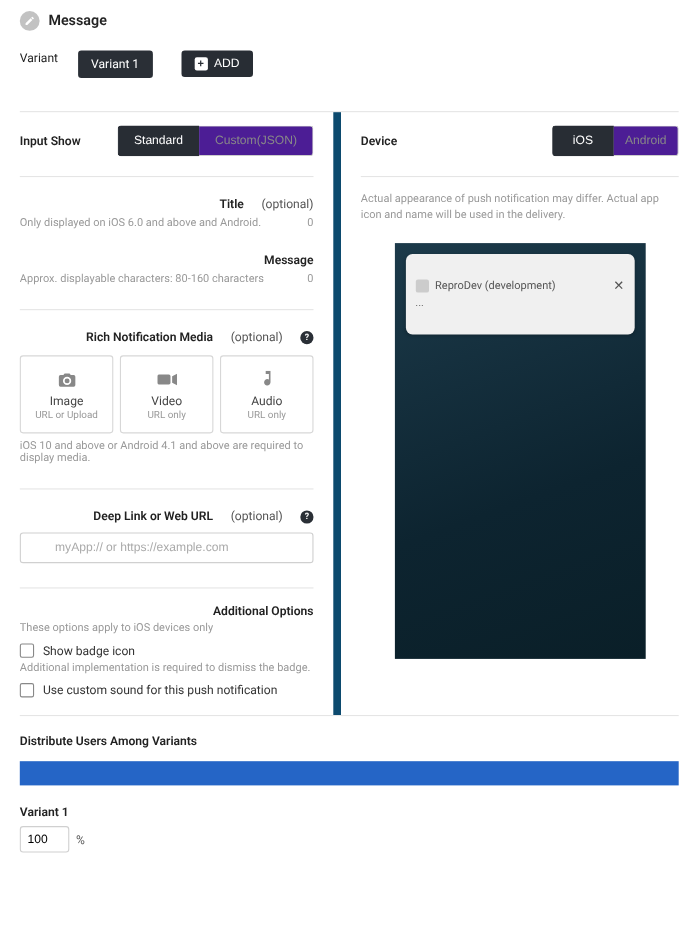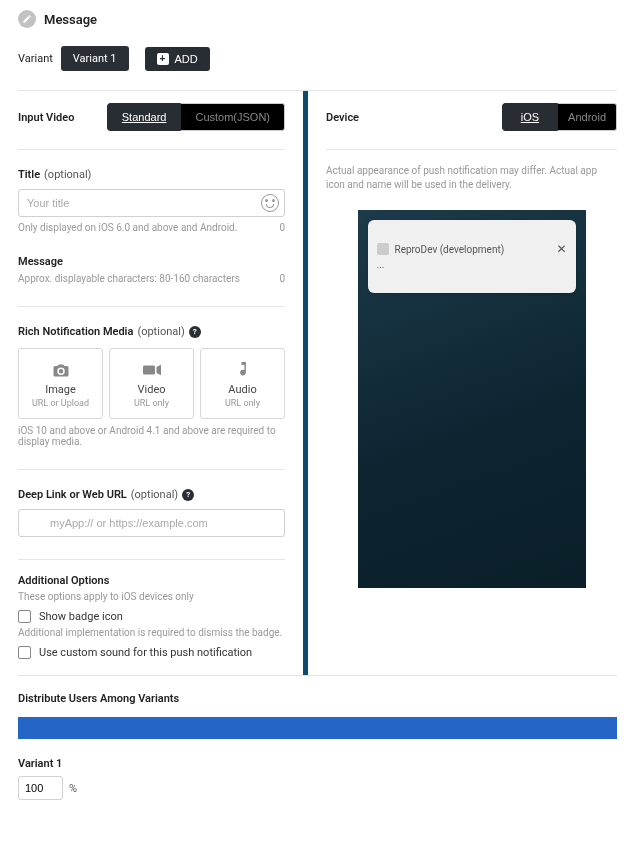--- a/index.html
+++ b/index.html
@@ -3,44 +3,44 @@
   <meta charset="utf-8">
   <style>
     * { box-sizing: border-box; margin: 0; padding: 0; }
     body { font-family: -apple-system, BlinkMacSystemFont, "Segoe UI", Roboto, sans-serif; font-size: 12px; color: #333; background: #fff; width: 635px; padding: 10px 18px 20px 18px; }
     
     .header-row { display: flex; align-items: center; gap: 8px; margin-bottom: 18px; }
     .pencil-circle { width: 18px; height: 18px; border-radius: 50%; background: #c2c2c2; display: flex; align-items: center; justify-content: center; }
     .pencil-circle svg { width: 10px; height: 10px; fill: #fff; }
     .header-title { font-size: 13px; font-weight: 600; color: #222; }
     
-    .variant-row { display: flex; align-items: center; gap: 8px; margin-bottom: 19px; }
+    .variant-row { display: flex; align-items: flex-start; gap: 18px; margin-bottom: 30px; }
     .variant-label { font-size: 11px; color: #222; }
     .variant-chip { background: #2a2f36; color: #fff; padding: 6px 12px; font-size: 11px; border-radius: 3px; }
     .add-btn { background: #282d34; color: #fff; border: none; padding: 6px 12px; font-size: 11px; border-radius: 3px; display: flex; align-items: center; gap: 6px; cursor: pointer; margin-left: 8px; }
     .plus-icon { width: 12px; height: 12px; background: #fff; color: #282d34; display: flex; align-items: center; justify-content: center; font-weight: bold; border-radius: 2px; font-size: 10px; }
     
     .hr { border: none; border-top: 1px solid #e5e5e5; margin: 0; }
     
     .two-col { display: flex; }
     .left-col { flex: 0 0 285px; padding-right: 18px; padding-top: 12px; padding-bottom: 16px; }
-    .right-col { flex: 1; border-left: 5px solid #0c4a6e; padding-left: 18px; padding-top: 12px; padding-bottom: 16px; }
+    .right-col { flex: 1; border-left: 7px solid #0c4a6e; padding-left: 18px; padding-top: 12px; padding-bottom: 16px; }
     
     .row-between { display: flex; justify-content: space-between; align-items: center; margin-bottom: 18px; }
     .section-label { font-size: 11px; font-weight: 600; color: #222; }
     
     .toggle-group { display: flex; border-radius: 3px; overflow: hidden; }
-    .toggle-btn { border: 1px solid #ccc; background: #000000; color: #888; padding: 7px 14px; font-size: 11px; cursor: pointer; }
+    .toggle-btn { border: 1px solid #ccc; background: #4c1d95; color: #888; padding: 7px 14px; font-size: 11px; cursor: pointer; }
     .toggle-btn.active { background: #282d34; color: #fff; border-color: #282d34; }
-    .toggle-btn:first-child { border-radius: 3px 0 0 3px; text-decoration: underline; }
+    .toggle-btn:first-child { border-radius: 3px 0 0 3px; }
     .toggle-btn:last-child { border-radius: 0 3px 3px 0; border-left: none; }
     .toggle-btn.active + .toggle-btn { border-left: none; }
     
     .field-block { margin-bottom: 22px; }
-    .field-label { font-size: 11px; font-weight: 600; color: #222; display: flex; align-items: center; gap: 4px; }
+    .field-label { font-size: 11px; font-weight: 600; color: #222; display: flex; align-items: center; gap: 16px; justify-content: flex-end; }
     .optional { font-weight: 400; color: #555; }
     .help-icon { width: 12px; height: 12px; border-radius: 50%; background: #2a2f36; color: #fff; display: inline-flex; align-items: center; justify-content: center; font-size: 8px; font-weight: bold; }
     
     .input-wrap { position: relative; margin-top: 8px; }
     .text-input { width: 100%; border: 1px solid #d0d0d0; border-radius: 3px; padding: 7px 30px 7px 8px; font-size: 11px; color: #333; }
     .text-input::placeholder { color: #aaa; }
     .textarea-input { width: 100%; border: 1px solid #d0d0d0; border-radius: 3px; padding: 7px 30px 7px 8px; font-size: 11px; color: #333; resize: none; height: 56px; font-family: inherit; }
     .textarea-input::placeholder { color: #aaa; }
     .emoji-btn { position: absolute; right: 6px; top: 5px; width: 18px; height: 18px; border: 1.5px solid #999; border-radius: 50%; background: none; cursor: pointer; display: flex; align-items: center; justify-content: center; }
     .emoji-btn::before { content: ""; position: absolute; width: 3px; height: 3px; background: #999; border-radius: 50%; top: 4px; left: 3px; }
@@ -99,39 +99,33 @@
     <span>ADD</span>
   </button>
 </div>
 
 <hr class="hr">
 
 <div class="two-col">
 
   <div class="left-col">
     <div class="row-between">
-      <span class="section-label">Input Video</span>
+      <span class="section-label">Input Show</span>
       <div class="toggle-group">
         <button class="toggle-btn active">Standard</button>
         <button class="toggle-btn">Custom(JSON)</button>
       </div>
     </div>
 
     <hr class="hr" style="margin-bottom:18px;">
 
     <div class="field-block">
       <div class="field-label">
         <span>Title</span>
         <span class="optional">(optional)</span>
-      </div>
-      <div class="input-wrap">
-        <input class="text-input" type="text" placeholder="Your title" style="">
-        <button class="emoji-btn">
-            <span class="emoji-mouth"></span>
-          </button>
       </div>
       <div class="helper-row">
         <span>Only displayed on iOS 6.0 and above and Android.</span>
         <span>0</span>
       </div>
     </div>
 
     <div class="field-block">
       <div class="field-label">
         <span>Message</span>

